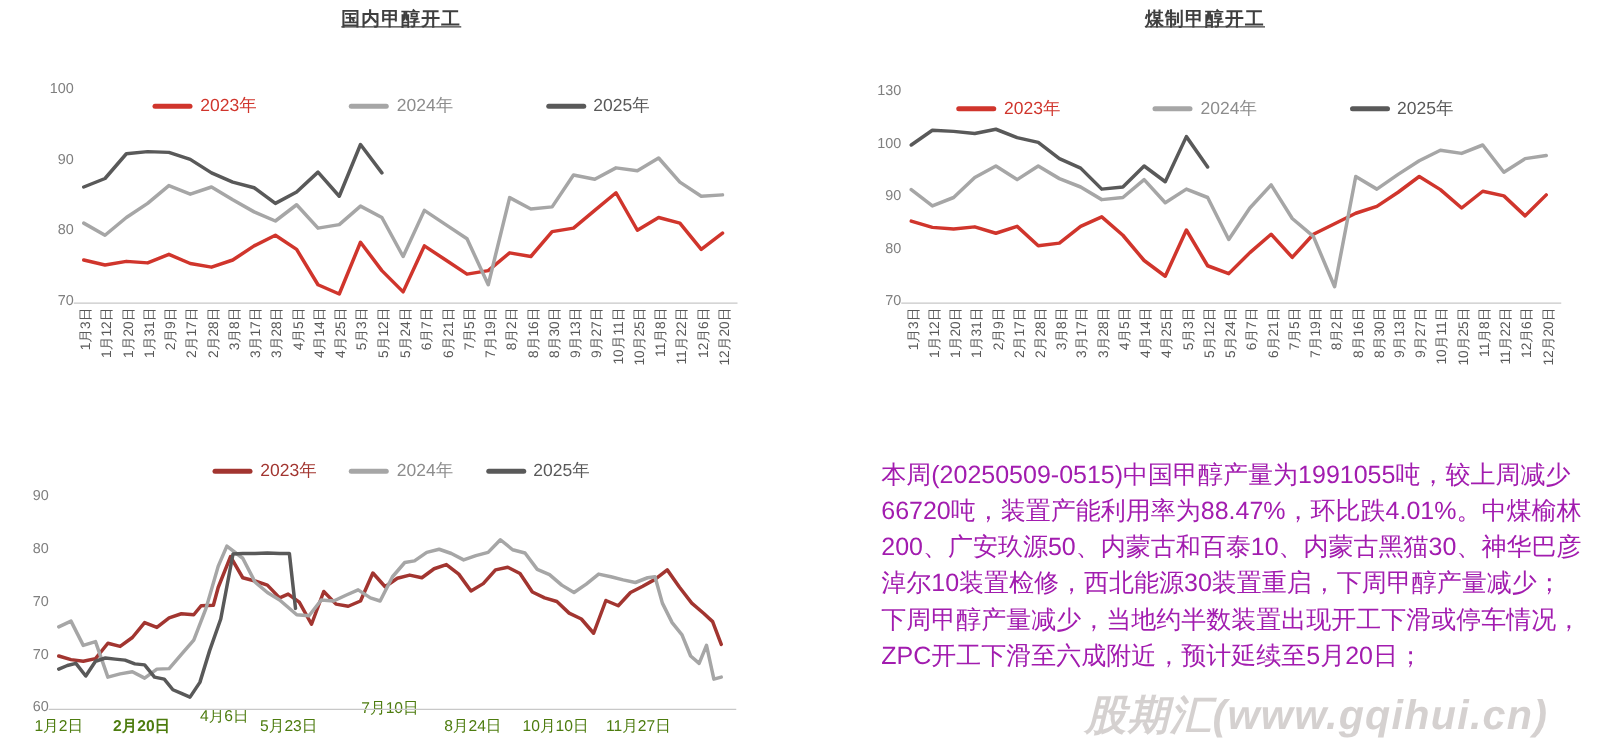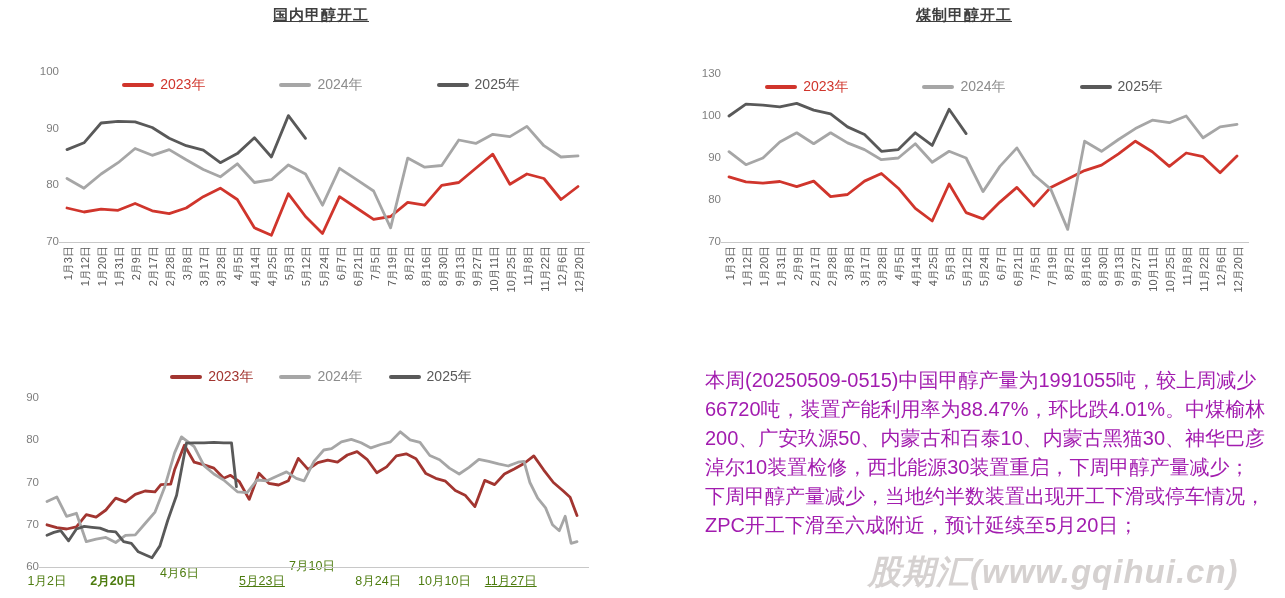--- a/index.html
+++ b/index.html
@@ -163,25 +163,25 @@
 
 <div class="chart" id="chart2">
 <div class="ylab" style="left: -1px; top: 250px;">60</div>
     <div class="ylab" style="left: -1px; top: 207.75px;">70</div>
     <div class="ylab" style="left: -1px; top: 165.5px;">70</div>
     <div class="ylab" style="left: -1px; top: 123.25px;">80</div>
     <div class="ylab" style="left: -1px; top: 81px;">90</div>
     <div class="xlab-h" style="left: 47px; top: 263px;">1月2日</div>
     <div class="xlab-h" style="left: 113.25px; top: 263px; font-weight: bold;">2月20日</div>
     <div class="xlab-h" style="left: 179.5px; top: 255px;">4月6日</div>
-    <div class="xlab-h" style="left: 262px; top: 263px; text-decoration: underline;">5月23日</div>
+    <div class="xlab-h" style="left: 231px; top: 263px;">5月23日</div>
     <div class="xlab-h" style="left: 312px; top: 248px;">7月10日</div>
     <div class="xlab-h" style="left: 378.25px; top: 263px;">8月24日</div>
     <div class="xlab-h" style="left: 444.5px; top: 263px;">10月10日</div>
-    <div class="xlab-h" style="left: 510.75px; top: 263px; text-decoration: underline;">11月27日</div>
+    <div class="xlab-h" style="left: 510.75px; top: 263px;">11月27日</div>
     <div class="axisline" style="left: 39px; width: 550px; top: 257px;"></div>
     <svg class="plot-svg" width="530" height="169" viewBox="0 0 530 169" style="left: 47px; top: 88px;">
       <polyline points="0.0,126.8 9.8,129.7 19.6,131.0 29.4,128.9 39.3,116.6 49.1,119.1 58.9,112.0 68.7,100.1 78.5,103.9 88.3,96.3 98.1,93.0 108.0,93.8 113.9,86.6 123.7,86.2 127.6,71.8 137.4,47.3 147.2,64.2 157.0,66.8 166.9,70.1 176.7,80.3 183.5,77.3 192.4,83.7 202.2,101.4 212.0,75.2 221.8,85.3 231.6,87.0 241.4,82.8 251.3,60.4 261.1,71.4 270.9,64.6 280.7,62.1 290.5,64.2 300.3,57.0 310.1,53.7 320.0,61.3 329.8,74.8 339.6,68.9 349.4,57.9 359.2,55.8 369.0,60.8 378.9,75.6 388.7,80.3 398.5,83.2 408.3,92.5 418.1,97.2 427.9,108.6 437.7,82.4 447.6,86.6 457.4,76.0 467.2,71.0 477.0,65.5 486.8,57.9 496.6,71.8 506.4,84.5 516.3,93.0 523.1,99.3 530.0,117.5" fill="none" stroke="#a23530" stroke-width="2.8" stroke-linejoin="round" stroke-linecap="round"></polyline>
       <polyline points="0.0,103.5 9.8,98.9 19.6,118.3 29.4,115.3 39.3,143.7 49.1,141.1 58.9,139.4 68.7,144.5 78.5,137.3 88.3,136.9 98.1,125.5 108.0,114.1 117.8,88.7 127.6,54.9 134.5,38.9 147.2,48.6 157.0,67.6 166.9,76.0 176.7,82.0 190.4,93.8 200.2,94.6 210.0,82.0 219.9,82.8 229.7,78.2 239.5,73.9 249.3,80.3 257.1,82.8 267.0,63.4 276.8,52.0 284.6,50.7 294.4,43.9 304.3,41.4 314.1,44.8 323.9,49.9 333.7,46.5 343.5,43.9 353.3,33.8 363.1,41.8 373.0,44.4 382.8,57.5 392.6,61.7 402.4,70.1 412.2,76.0 422.0,69.3 431.9,61.3 441.7,63.4 451.5,65.9 461.3,68.0 471.1,64.2 477.0,63.4 482.9,84.5 490.7,100.1 498.6,109.9 505.5,126.8 512.3,132.7 518.2,118.3 524.1,145.3 530.0,143.7" fill="none" stroke="#a6a6a6" stroke-width="2.8" stroke-linejoin="round" stroke-linecap="round"></polyline>
       <polyline points="0.0,137.3 6.9,134.4 13.7,132.7 21.6,142.8 29.4,131.0 37.3,128.4 45.1,129.3 53.0,130.1 60.9,133.1 68.7,133.9 76.6,143.7 84.4,145.3 91.3,153.8 98.1,156.7 105.0,159.7 112.9,147.9 120.7,122.5 129.6,97.2 139.4,45.2 147.2,44.8 157.0,44.8 166.9,44.4 176.7,44.8 184.5,44.8 189.4,88.7" fill="none" stroke="#595959" stroke-width="2.8" stroke-linejoin="round" stroke-linecap="round"></polyline>
     </svg>
     <div class="legend" style="top: 58px; gap: 26px;">
       <div class="legend-item">
         <span class="legend-swatch" style="background: rgb(162, 53, 48);"></span>
         <span class="legend-label" style="color: rgb(162, 53, 48);">2023年</span>

